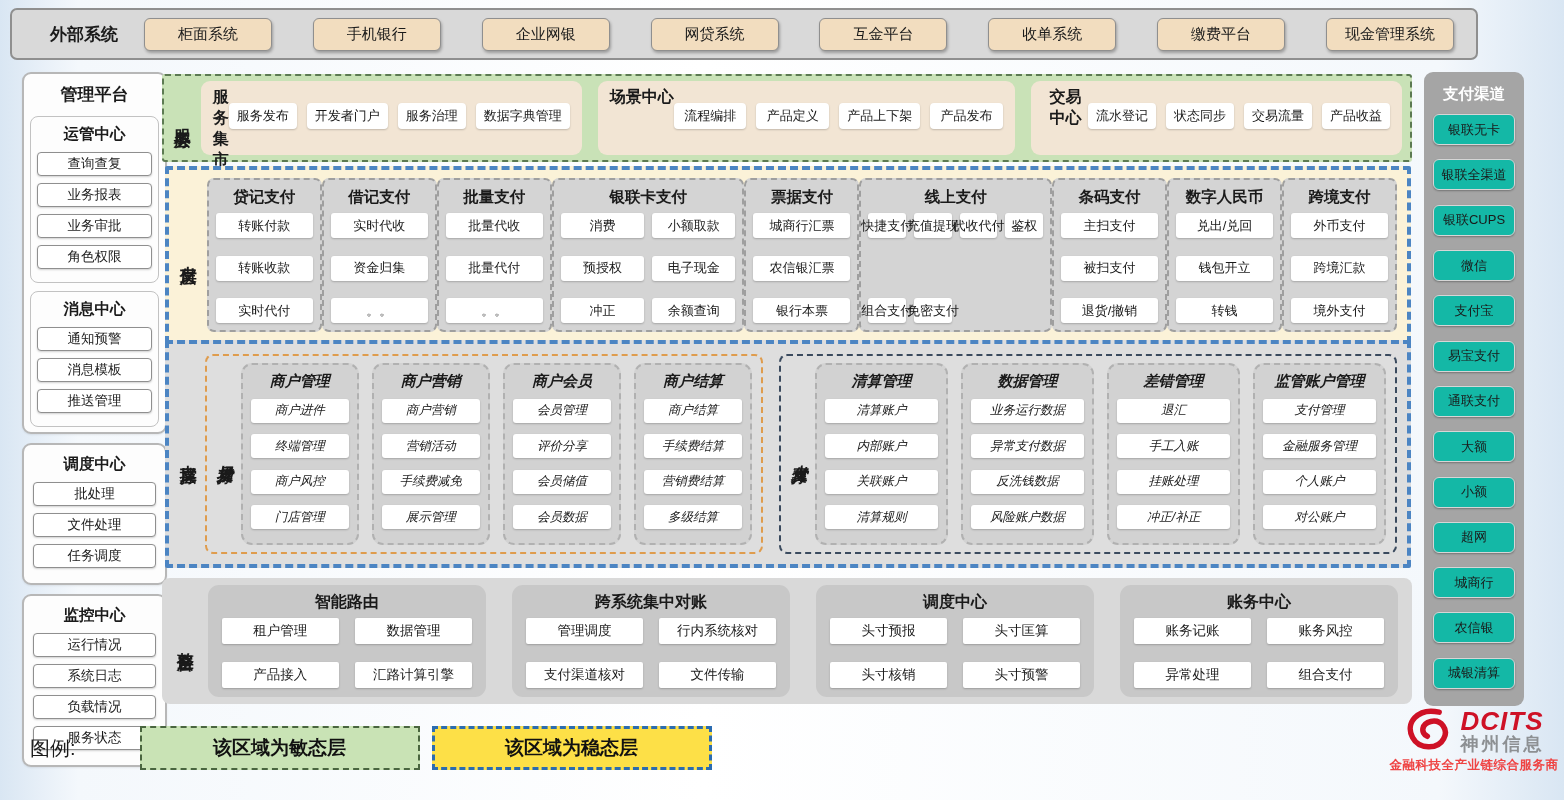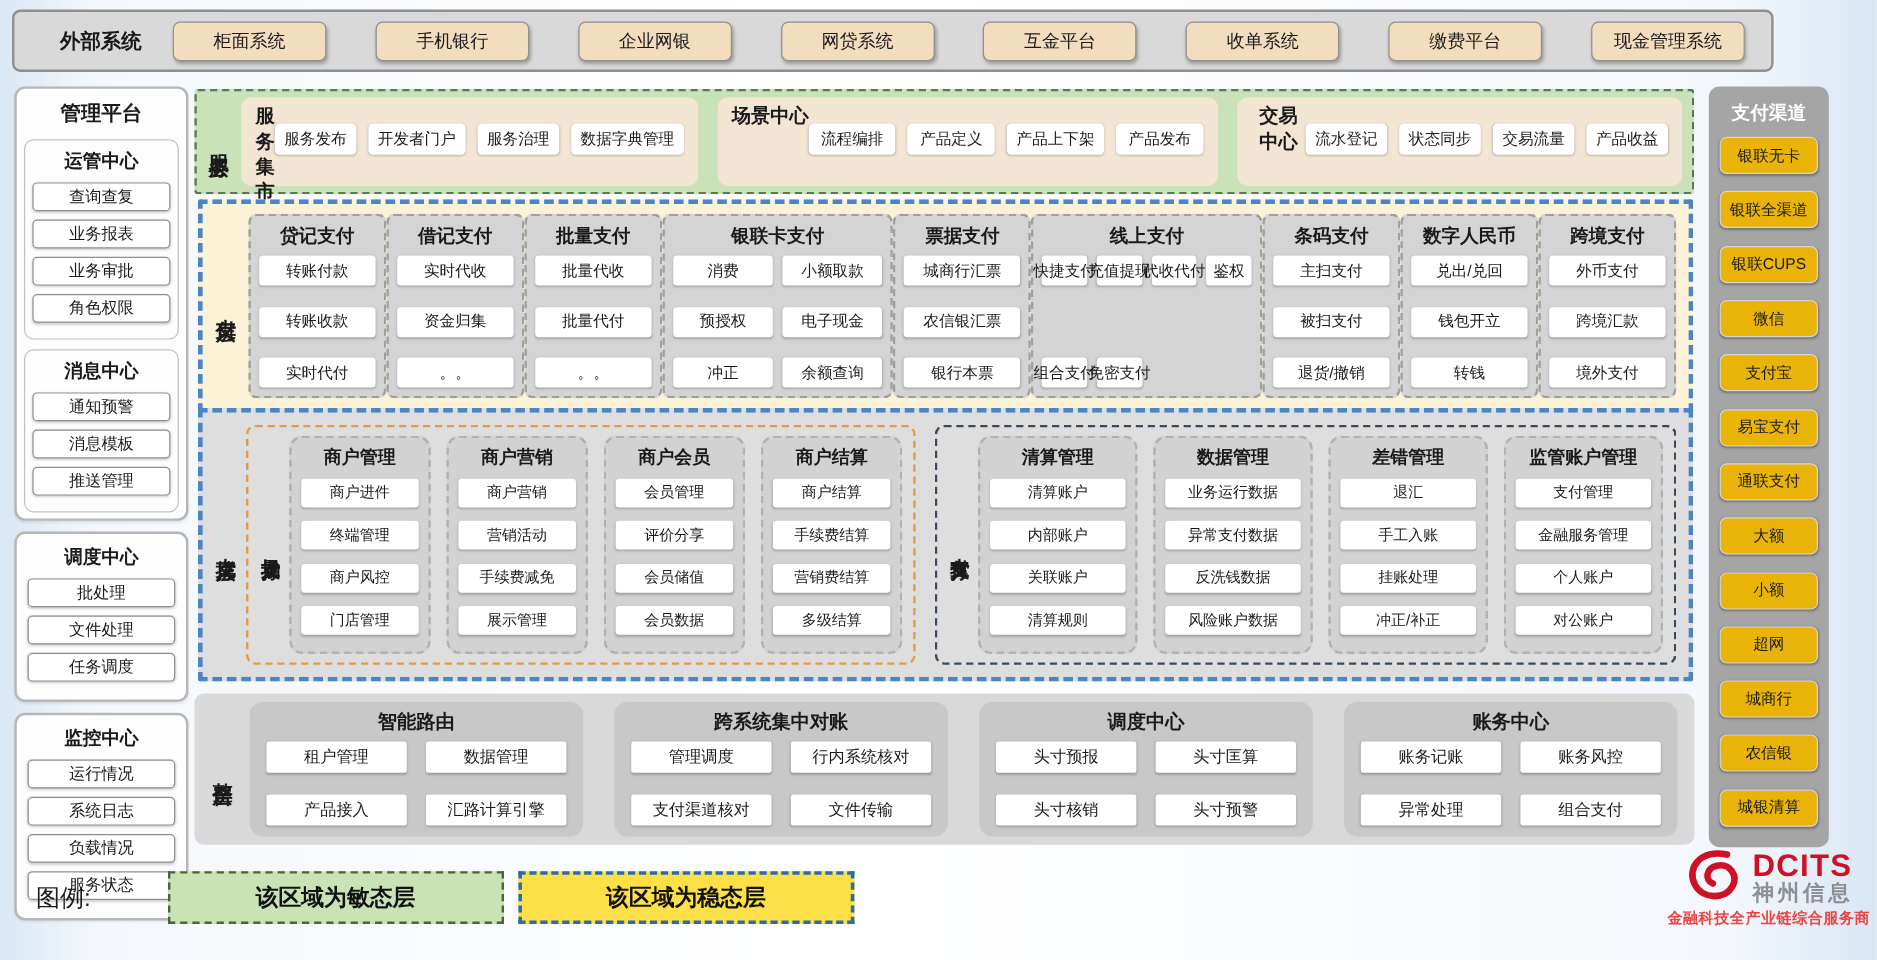--- a/index.html
+++ b/index.html
@@ -15,21 +15,21 @@
   .topbar{position:absolute;left:10px;top:8px;width:1468px;height:52px;box-sizing:border-box;
     background:#d9d9d9;border:2px solid #8f8f8f;border-radius:7px;
     display:flex;align-items:center;padding:0 16px;}
   .topbar-label{font-size:17px;font-weight:bold;margin:0 26px 0 22px;white-space:nowrap;}
   .topbar-items{flex:1;display:flex;justify-content:space-between;align-items:center;padding-right:6px;}
   .tan-btn{width:126px;height:31px;background:#f2ddbf;border:1.5px solid #8f8f8f;border-radius:6px;
     display:flex;align-items:center;justify-content:center;font-size:15px;
     box-shadow:1px 2px 3px rgba(0,0,0,.28);white-space:nowrap;}
 
   
-  .sidebar-left{position:absolute;left:12px;top:72px;width:145px;height:640px;
+  .sidebar-left{position:absolute;left:22px;top:72px;width:145px;height:640px;
     display:flex;flex-direction:column;gap:9px;}
   .side-box{background:#fdfdfd;border:2px solid #b7b7b7;border-radius:9px;padding:5px 6px;box-sizing:border-box;
     box-shadow:0 1px 2px rgba(0,0,0,.08);}
   .side-title{font-weight:bold;font-size:17px;text-align:center;padding:4px 0 2px;}
   .side-group{border:1.5px solid #c2c2c2;border-radius:8px;padding:4px 3px 6px;margin-top:8px;background:#fdfdfd;}
   .side-box.pad{padding:6px 6px 8px;}
   .side-group-title{font-weight:bold;font-size:15.5px;text-align:center;margin:3px 0 3px;}
   .white-btn{background:#ffffff;border:1.5px solid #8f8f8f;border-radius:4px;
     display:flex;align-items:center;justify-content:center;box-shadow:0 1px 2px rgba(0,0,0,.18);}
   .side-btn{height:22px;font-size:13.5px;margin:7px 3px;white-space:nowrap;}
@@ -62,21 +62,21 @@
   .pay-col.cols2{flex:18;}
   .pay-title{font-weight:bold;font-size:15.5px;text-align:center;margin:3px 0 5px;white-space:nowrap;}
   .pay-grid{flex:1;display:grid;gap:9px 8px;align-content:space-between;}
   .pay-chip{height:25px;background:#fff;border-radius:3px;font-size:13px;
     display:flex;align-items:center;justify-content:center;box-shadow:0 1px 2px rgba(0,0,0,.22);
     white-space:nowrap;padding:0 2px;min-width:0;}
 
   .sup-layer{box-sizing:border-box;margin-top:-4px;border:4px dashed #4c85c3;background:#dedede;border-radius:2px;
     display:flex;gap:8px;padding:10px 10px;height:228px;}
   .sup-groups{flex:1;display:flex;gap:16px;}
-  .sup-group{border-radius:8px;display:flex;gap:8px;padding:7px 9px;box-sizing:border-box;min-width:0;}
+  .sup-group{border-radius:8px;display:flex;gap:8px;padding:7px 9px;box-sizing:border-box;min-width:0;font-style:italic;}
   .accent-orange{border:2px dashed #df9c4d;flex:54;}
   .accent-navy{border:2px dashed #3a4a5e;flex:60;}
   .sup-vlabel{font-size:16px;letter-spacing:1px;}
   .sup-cols{flex:1;display:flex;gap:13px;}
   .sup-col{flex:1;background:#d2d2d2;border:2px dashed #b1b1b1;border-radius:11px;
     padding:5px 8px 8px;display:flex;flex-direction:column;box-sizing:border-box;min-width:0;}
   .sup-title{font-weight:bold;font-size:15px;text-align:center;margin:2px 0 2px;white-space:nowrap;}
   .sup-chips{flex:1;display:flex;flex-direction:column;justify-content:space-around;}
   .sup-chip{height:24px;background:#fff;border-radius:3px;font-size:12.5px;
     display:flex;align-items:center;justify-content:center;box-shadow:0 1px 2px rgba(0,0,0,.22);white-space:nowrap;}
@@ -89,37 +89,37 @@
   .int-title{font-weight:bold;font-size:16px;text-align:center;margin:3px 0 5px;}
   .int-grid{flex:1;display:grid;grid-template-columns:1fr 1fr;gap:10px 16px;align-content:space-between;}
   .int-chip{height:26px;background:#fff;border-radius:2px;font-size:13.5px;
     display:flex;align-items:center;justify-content:center;box-shadow:0 1px 2px rgba(0,0,0,.22);white-space:nowrap;}
 
   
   .sidebar-right{position:absolute;left:1424px;top:72px;width:100px;height:634px;box-sizing:border-box;
     background:#a5a5a5;border-radius:9px;padding:8px 9px 10px;display:flex;flex-direction:column;}
   .chan-title{color:#fff;font-weight:bold;font-size:15.5px;text-align:center;margin:4px 0 2px;white-space:nowrap;}
   .chan-items{flex:1;display:flex;flex-direction:column;justify-content:space-around;}
-  .chan-btn{height:29px;font-size:13px;border-radius:6px;border:1px solid #d6d6d6;background:#eab308;
+  .chan-btn{height:29px;font-size:13px;border-radius:6px;border:1px solid #d6d6d6;background:#14b8a6;
     box-shadow:0 1px 2px rgba(0,0,0,.3);white-space:nowrap;}
 
   
   .legend{position:absolute;left:30px;top:726px;display:flex;align-items:center;}
   .legend-label{font-size:20px;white-space:nowrap;}
   .legend-box{width:280px;height:44px;display:flex;align-items:center;justify-content:center;
     font-size:19px;font-weight:bold;box-sizing:border-box;color:#111;}
   .legend-green{background:#c9e3b5;border:2px dashed #49653f;margin-left:64px;}
   .legend-blue{background:#fde047;border:3px dashed #2b6cb0;margin-left:12px;}
 
   
   .logo{position:absolute;left:1388px;top:708px;width:172px;text-align:center;}
   .logo-top{display:flex;align-items:center;justify-content:center;gap:5px;}
   .logo-swirl{display:flex;align-items:center;}
   .logo-texts{display:flex;flex-direction:column;align-items:flex-start;line-height:1.05;}
-  .logo-brand{color:#ce1126;font-weight:800;font-size:26px;letter-spacing:1px;}
+  .logo-brand{color:#ce1126;font-weight:800;font-style:italic;font-size:26px;letter-spacing:1px;}
   .logo-name{color:#8d9093;font-weight:bold;font-size:18px;letter-spacing:3px;}
   .logo-tagline{color:#ef4444;font-weight:bold;font-size:12.5px;margin-top:3px;white-space:nowrap;letter-spacing:.5px;}
 </style>
 </head>
 <body>
 
 <div class="page">
 
   <div class="topbar">
     <div class="topbar-label">外部系统</div>

